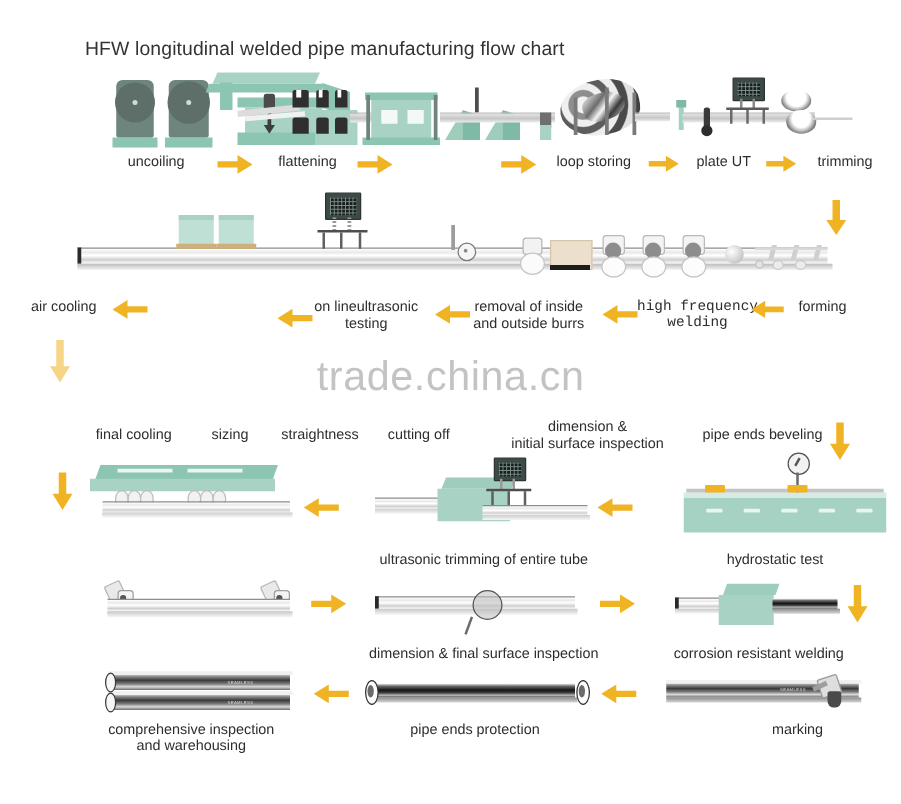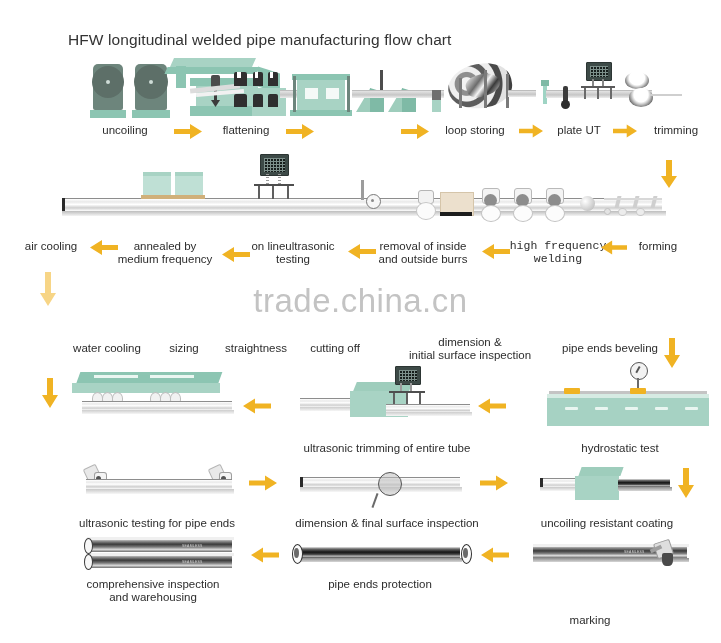--- a/index.html
+++ b/index.html
@@ -267,22 +267,20 @@
       <div class="abs" style="left:604px;top:48px;width:58px;height:2px;background:#d8d8d8;"></div>
     </div>
   </div>
 
   <div class="abs lbl nw" style="left:14px;top:240px;width:74px;">air cooling</div>
   <div class="abs arrow" style="left:90px;top:240px;">
     <svg width="28" height="15" viewBox="0 0 28 15">
         <path d="M28 5 H12 V0 L0 7.5 L12 15 V10 H28 Z" fill="#f0b323"></path>
       </svg>
   </div>
-  <div class="abs lbl" style="left:106px;top:240px;width:118px;">annealed by
-medium frequency</div>
   <div class="abs arrow" style="left:222px;top:247px;">
     <svg width="28" height="15" viewBox="0 0 28 15">
         <path d="M28 5 H12 V0 L0 7.5 L12 15 V10 H28 Z" fill="#f0b323"></path>
       </svg>
   </div>
   <div class="abs lbl" style="left:238px;top:240px;width:110px;">on lineultrasonic
 testing</div>
   <div class="abs arrow" style="left:348px;top:244px;">
     <svg width="28" height="15" viewBox="0 0 28 15">
         <path d="M28 5 H12 V0 L0 7.5 L12 15 V10 H28 Z" fill="#f0b323"></path>
@@ -305,21 +303,21 @@
   <div class="abs lbl nw" style="left:628px;top:240px;width:60px;">forming</div>
 
   <div class="abs arrow" style="left:40px;top:272px;">
     <svg width="16" height="34" viewBox="0 0 16 34">
         <path d="M5 0 H11 V21 H16 L8 34 L0 21 H5 Z" fill="#f0b323" opacity="0.55"></path>
       </svg>
   </div>
 
   <div class="abs wm">trade.china.cn</div>
 
-  <div class="abs lbl nw" style="left:62px;top:342px;width:90px;">water cooling</div>
+  <div class="abs lbl nw" style="left:62px;top:342px;width:90px;">final cooling</div>
   <div class="abs lbl nw" style="left:157px;top:342px;width:54px;">sizing</div>
   <div class="abs lbl nw" style="left:214px;top:342px;width:84px;">straightness</div>
   <div class="abs lbl nw" style="left:300px;top:342px;width:70px;">cutting off</div>
   <div class="abs lbl" style="left:381px;top:336px;width:178px;">dimension &amp;
 initial surface inspection</div>
   <div class="abs lbl nw" style="left:548px;top:342px;width:124px;">pipe ends beveling</div>
 
   <div class="abs arrow" style="left:42px;top:378px;">
     <svg width="16" height="30" viewBox="0 0 16 30">
         <path d="M5 0 H11 V17 H16 L8 30 L0 17 H5 Z" fill="#f0b323"></path>
@@ -443,23 +441,22 @@
       <div class="abs" style="left:618px;top:27px;width:54px;height:4px;background:linear-gradient(to bottom,#8f8f8f,#d8d8d8);"></div>
     </div>
 
     <div class="abs arrow" style="left:678px;top:8px;">
       <svg width="16" height="30" viewBox="0 0 16 30">
           <path d="M5 0 H11 V17 H16 L8 30 L0 17 H5 Z" fill="#f0b323"></path>
         </svg>
     </div>
   </div>
 
-  <div class="abs lbl nw" style="left:64px;top:517px;width:186px;">ultrasonic testing for pipe ends</div>
   <div class="abs lbl nw" style="left:276px;top:517px;width:222px;">dimension &amp; final surface inspection</div>
-  <div class="abs lbl nw" style="left:512px;top:517px;width:190px;">uncoiling resistant coating</div>
+  <div class="abs lbl nw" style="left:512px;top:517px;width:190px;">corrosion resistant welding</div>
 
   <div class="abs" style="left:0;top:533px;width:721px;height:46px;">
 
     <div>
       <div class="pipeDark" style="left:87px;top:6px;width:145px;height:13px;"></div>
       <div class="abs" style="left:87px;top:4px;width:147px;height:2.5px;background:#f0f0f0;"></div>
       <div class="pipeDark" style="left:87px;top:22px;width:145px;height:13px;"></div>
       <div class="abs" style="left:87px;top:20px;width:147px;height:2.5px;background:#f0f0f0;"></div>
       <div class="abs" style="left:84px;top:5px;width:7px;height:14px;border:1.4px solid #3a3a3a;border-radius:50%;background:#f7f7f7;"></div>
       <div class="abs" style="left:84px;top:21px;width:7px;height:14px;border:1.4px solid #3a3a3a;border-radius:50%;background:#f7f7f7;"></div>
@@ -495,15 +492,15 @@
       <div class="markTxt" style="left:624px;top:17px;">SEAMLESS</div>
       <div class="abs" style="left:655px;top:8px;width:15px;height:14px;background:#dedede;border:1px solid #9a9a9a;transform:rotate(-18deg);border-radius:2px;"></div>
       <div class="abs" style="left:662px;top:20px;width:11px;height:13px;background:#4a4a4a;border-radius:2px 2px 40% 40%;"></div>
       <div class="abs" style="left:650px;top:14px;width:12px;height:4px;background:#9e9e9e;transform:rotate(-25deg);"></div>
     </div>
   </div>
 
   <div class="abs lbl" style="left:74px;top:578px;width:158px;">comprehensive inspection
 and warehousing</div>
   <div class="abs lbl nw" style="left:299px;top:578px;width:162px;">pipe ends protection</div>
-  <div class="abs lbl nw" style="left:548px;top:578px;width:84px;margin-top:36px;">marking</div>
+  <div class="abs lbl nw" style="left:596px;top:578px;width:84px;">marking</div>
 
 </div>
 
 </body></html>

